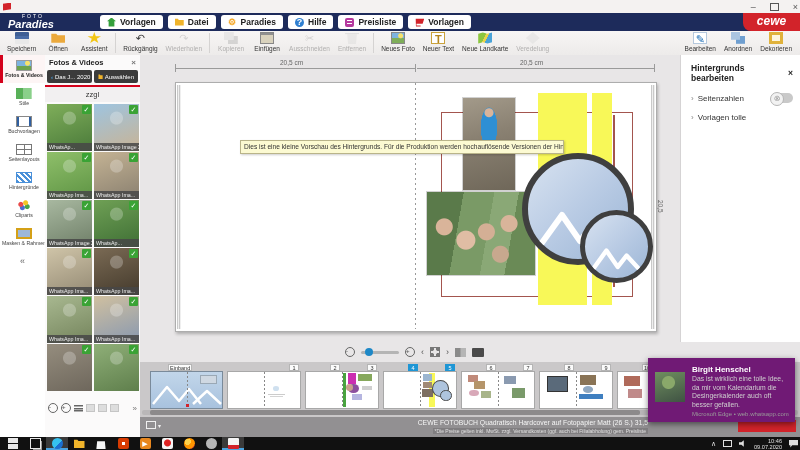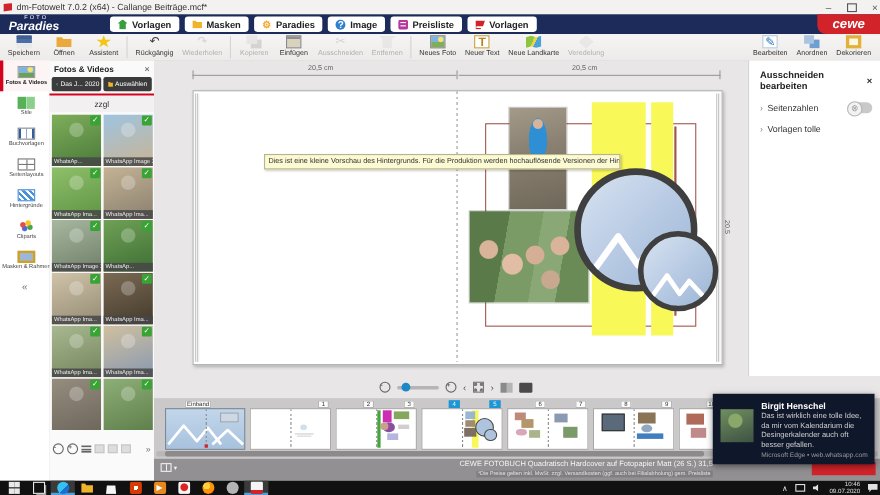--- a/index.html
+++ b/index.html
@@ -233,65 +233,64 @@
   .tray{position:absolute;right:2px;top:0;height:13px;display:flex;align-items:center;gap:7px;color:#e0e0e0;}
   .tray-chev{font-size:7px;}
   .ic-monitor{width:9px;height:7px;border:1px solid #e0e0e0;}
   .ic-speaker{width:8px;height:8px;background:#e0e0e0;
     clip-path:polygon(0 35%,30% 35%,60% 10%,60% 90%,30% 65%,0 65%);}
   .tray-clock{font-size:5.6px;line-height:6px;text-align:right;}
   .ic-action{width:9px;height:8px;background:#e0e0e0;
     clip-path:polygon(0 5%,100% 5%,100% 72%,35% 72%,15% 100%,15% 72%,0 72%);}
 
   
-  .notification{position:absolute;left:648px;top:358px;width:147px;height:64px;background:#0f172a;
+  .notification{position:absolute;left:648px;top:358px;width:147px;height:64px;background:#701a75;
     z-index:50;box-shadow:0 2px 6px rgba(0,0,0,.5);}
   .nt-img{position:absolute;left:7px;top:14px;width:30px;height:30px;
     background:radial-gradient(circle at 45% 35%,#8aa86a 0 6px,transparent 7px),
     linear-gradient(160deg,#6f8f5f,#3f5243);}
   .nt-sender{position:absolute;left:44px;top:7px;font-size:8px;color:#fff;font-weight:bold;}
   .nt-msg{position:absolute;left:44px;top:17px;width:97px;font-size:6.8px;line-height:8.5px;color:#cfcfcf;}
   .nt-src{position:absolute;left:44px;bottom:5px;font-size:6px;color:#9a9a9a;white-space:nowrap;}
 </style>
 </head>
 <body>
 
 <div class="app">
 
   <div class="titlebar">
     <span class="ic ic-applogo"></span>
-    <span>dm-Fotowelt 7.0.2 (x64) - Callange Beiträge.mcf*</span>
     <div class="win-controls">
       <span>–</span>
       <span class="win-max"></span>
       <span>×</span>
     </div>
   </div>
 
   <div class="menubar">
     <div class="brandlogo">
       <span class="small">FOTO</span>
       <span class="big">Paradies</span>
     </div>
     <div class="menu-row" id="menu-row">
         <div class="menu-btn">
           <span class="ic ic-home"></span>
           <span>Vorlagen</span>
         </div>
         <div class="menu-btn">
           <span class="ic ic-folder"></span>
-          <span>Masken</span>
+          <span>Datei</span>
         </div>
         <div class="menu-btn">
           <span class="ic ic-gear">⚙</span>
           <span>Paradies</span>
         </div>
         <div class="menu-btn">
           <span class="ic ic-help">?</span>
-          <span>Image</span>
+          <span>Hilfe</span>
         </div>
         <div class="menu-btn">
           <span class="ic ic-pricelist"></span>
           <span>Preisliste</span>
         </div>
         <div class="menu-btn">
           <span class="ic ic-cart"></span>
           <span>Vorlagen</span>
         </div>
       </div>
@@ -525,21 +524,21 @@
     </div>
     <div class="mtn" style="left:440px;top:155px;width:63px;height:63px;border-width:5px;z-index:7;">
       <svg viewBox="0 0 100 50">
         <polyline points="8,48 34,12 52,38 66,20 92,48" stroke="#ffffff" stroke-width="7" fill="none" stroke-linejoin="round"></polyline>
       </svg>
     </div>
   </div>
 
   <div class="rightpanel">
     <div class="rp-header">
-      <span>Ausschneiden bearbeiten</span>
+      <span>Hintergrunds bearbeiten</span>
       <span>×</span>
     </div>
     <div id="rp-items">
         <div class="rp-item">
           <span class="rp-chev">›</span>
           <span>Seitenzahlen</span>
           <span class="rp-toggle">
             <span class="rp-knob">⊗</span>
           </span>
         </div>

